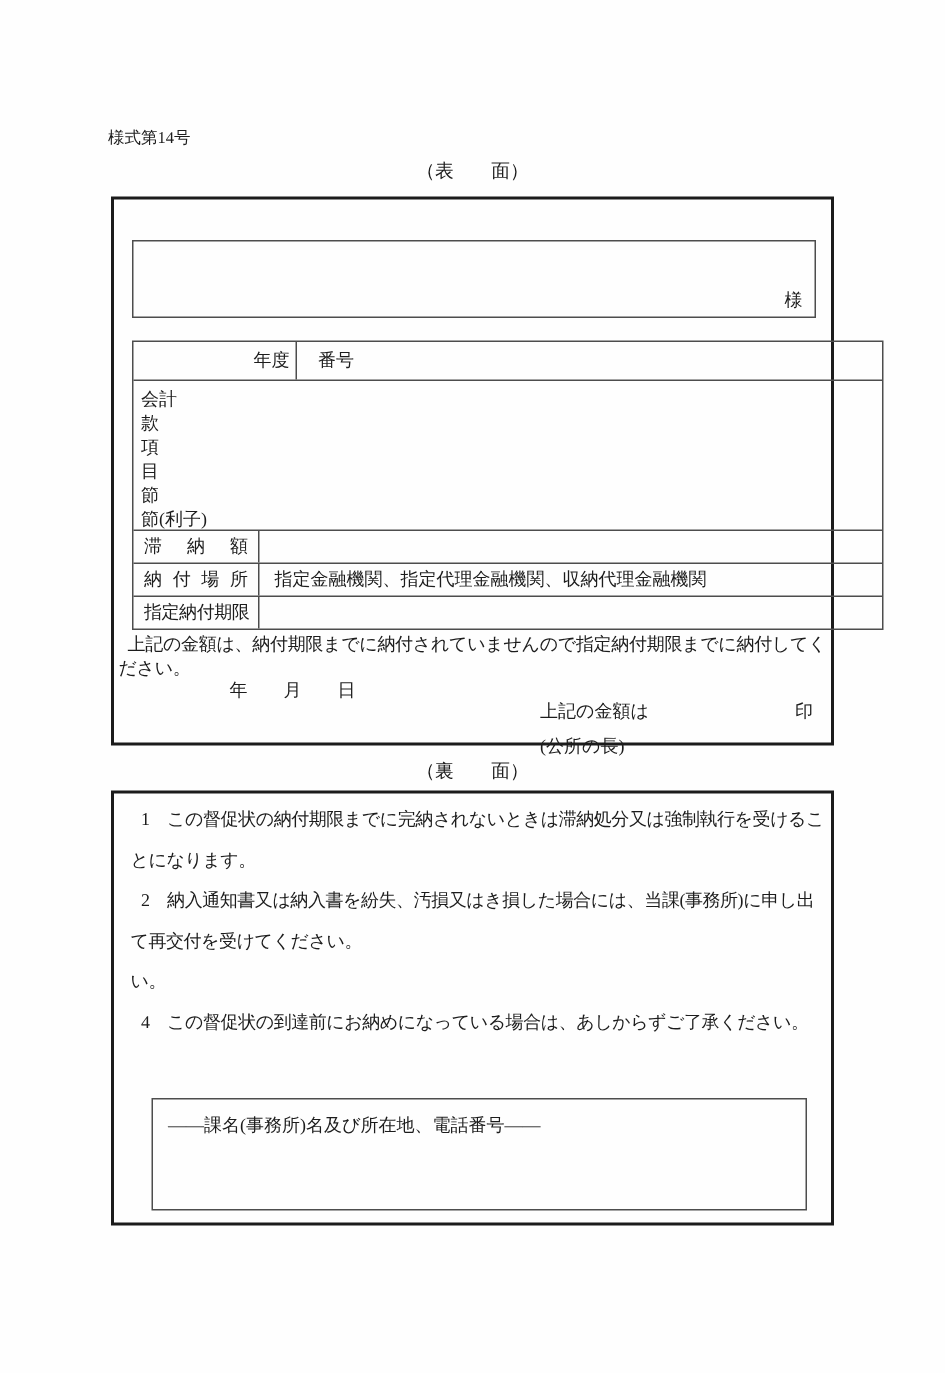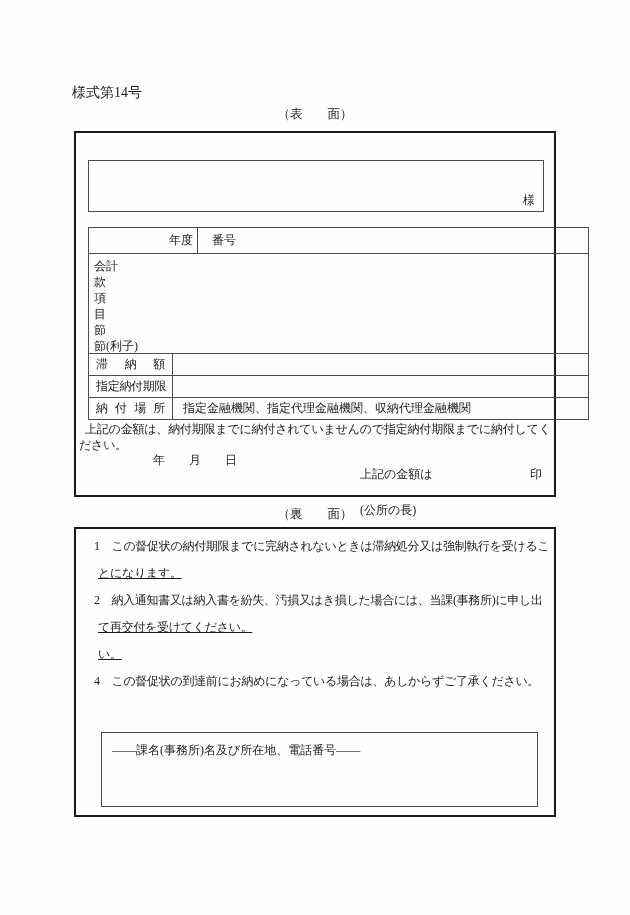--- a/index.html
+++ b/index.html
@@ -9,21 +9,21 @@
     width:630px; height:915px;
     background:#fefefe;
     font-family:"Liberation Serif","DejaVu Serif",serif;
     font-size:12px;
     color:#1c1c1c;
     overflow:hidden;
   }
   .abs { position:absolute; }
 
   
-  .form-no { left:72px; top:84px; font-size:14px; }
+  .form-no { left:72px; top:84px; font-size:11px; }
   .side-label { left:0; right:0; text-align:center; font-size:12.5px; }
   .front-label { top:106px; }
   .back-label  { top:506px; }
 
   
   .front-box {
     left:74px; top:131px; width:482px; height:366px;
     border:2px solid #1b1b1b;
   }
   .front-title {
@@ -63,31 +63,31 @@
 
   .notice { position:absolute; left:3px; right:2px; top:288px; line-height:16px; }
   .notice .nl { white-space:nowrap; letter-spacing:-0.2px; }
   .notice .nl1 { text-indent:6px; }
 
   .date-line { position:absolute; left:77px; top:319px; }
   .sig-row {
     position:absolute; left:284px; right:12px; top:333px;
     display:flex; justify-content:space-between;
   }
-  .issuer-note { position:absolute; left:284px; top:369px; }
+  .issuer-note { position:absolute; left:284px; top:356px; }
 
   
   .back-box {
     left:74px; top:527px; width:482px; height:290px;
     border:2px solid #1b1b1b;
   }
   .bnotes { padding-top:4px; }
   .bnote { line-height:27px; white-space:nowrap; letter-spacing:-0.3px; overflow:hidden; }
   .bnote.n { padding-left:18px; }
-  .bnote.c { padding-left:22px;text-decoration:underline; }
+  .bnote.c { padding-left:11px; }
   .contact-box {
     position:absolute; left:25px; top:203px; width:437px; height:75px;
     border:1px solid #4d4d4d;
     padding:10px 0 0 10px;
   }
   .contact-label { line-height:14px; white-space:nowrap; }
 </style>
 </head>
 <body>
 
@@ -115,26 +115,26 @@
         <div class="ledger-line">項</div>
         <div class="ledger-line">目</div>
         <div class="ledger-line">節</div>
         <div class="ledger-line">節(利子)</div>
       </div>
       <div class="trow rlab">
         <div class="lab">滞納額</div>
         <div class="val"></div>
       </div>
       <div class="trow rlab">
+        <div class="lab">納付場所</div>
+        <div class="val">指定金融機関、指定代理金融機関、収納代理金融機関</div>
+      </div>
+      <div class="trow rlab">
         <div class="lab">指定納付期限</div>
         <div class="val"></div>
-      </div>
-      <div class="trow rlab">
-        <div class="lab">納付場所</div>
-        <div class="val">指定金融機関、指定代理金融機関、収納代理金融機関</div>
       </div>
     </div>
 
     <div class="notice">
       <div class="nl nl1">上記の金額は、納付期限までに納付されていませんので指定納付期限までに納付してく</div>
       <div class="nl">ださい。</div>
     </div>
 
     <div class="date-line">年　　月　　日</div>
 

